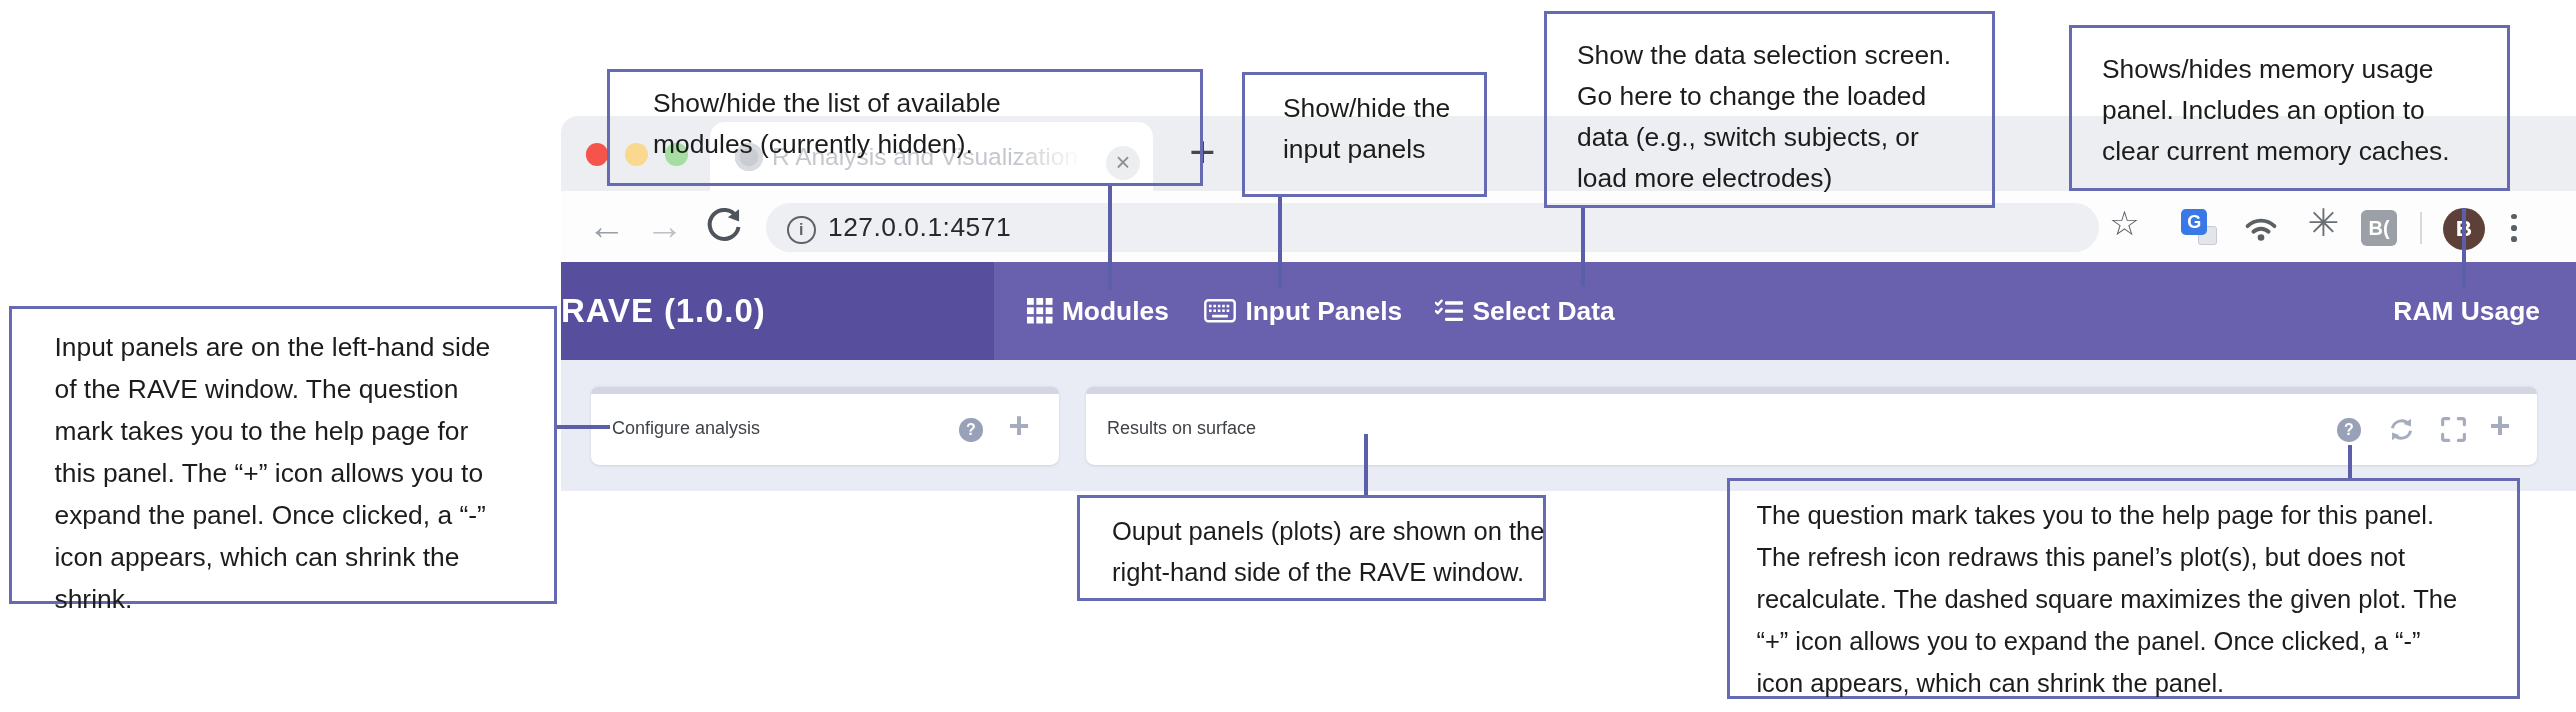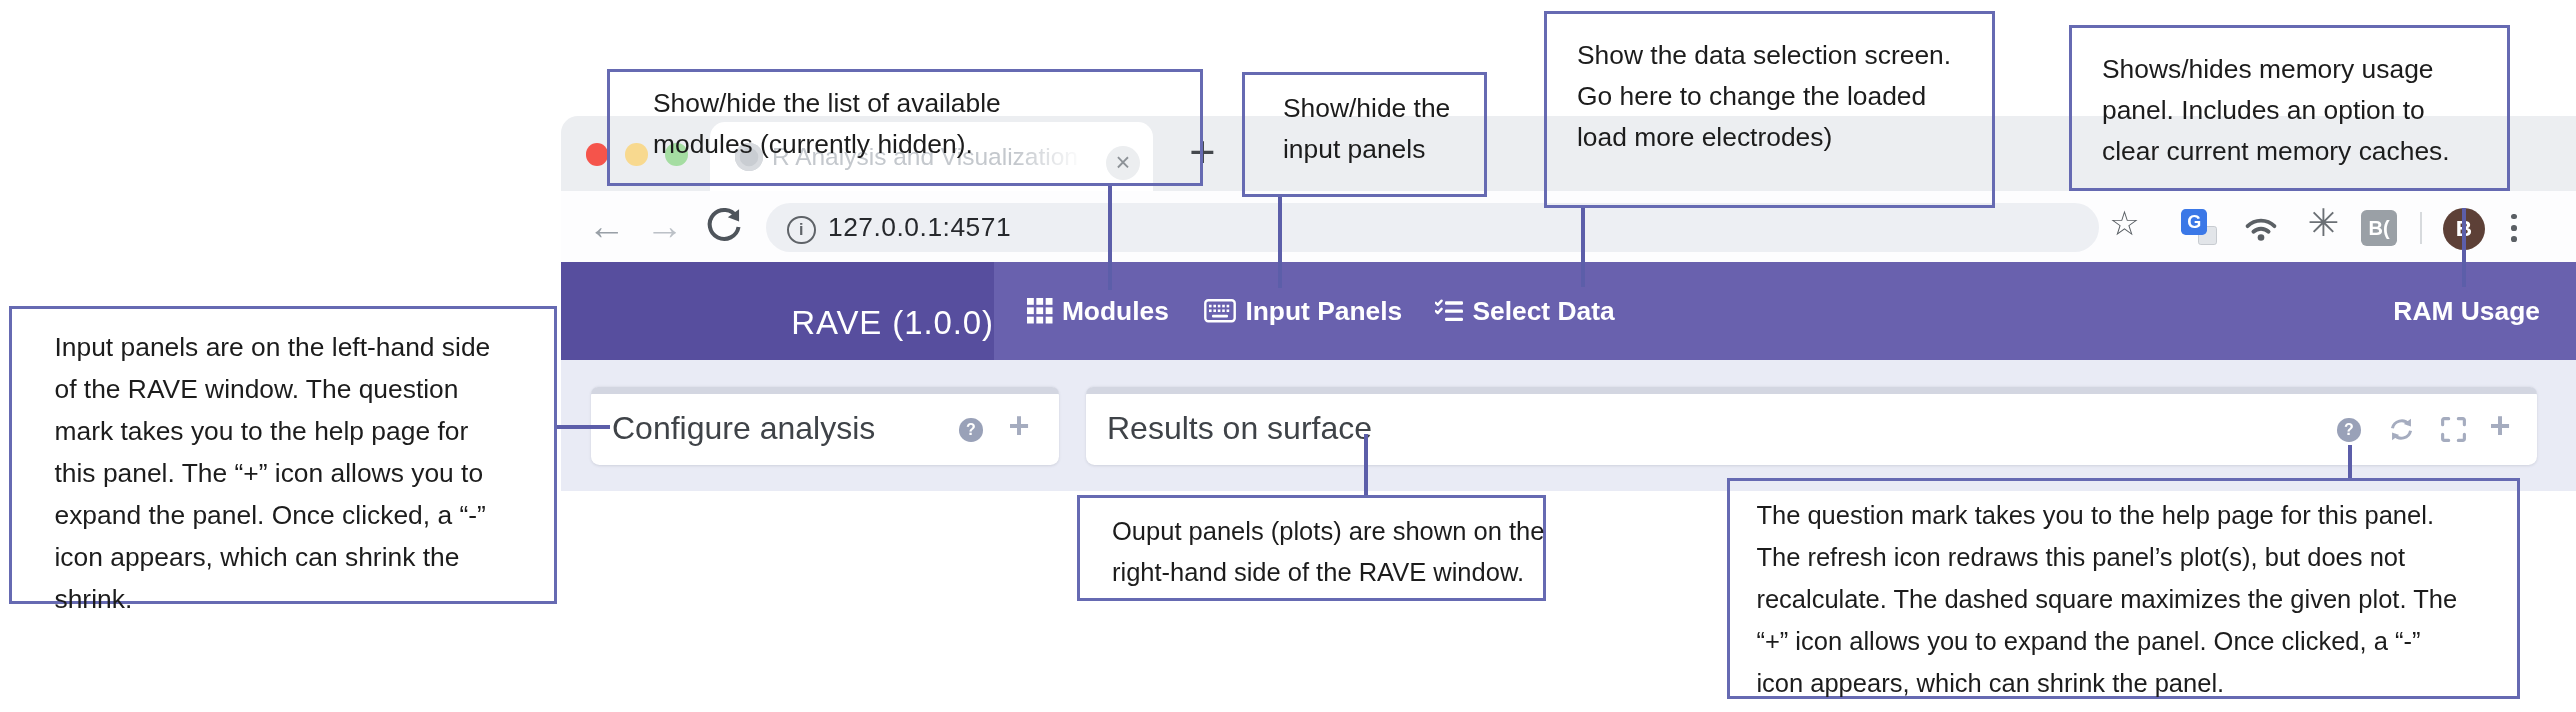--- a/index.html
+++ b/index.html
@@ -44,31 +44,31 @@
        background:#e2e5e9;border:0.9px solid #c7cbd0;}
   #ext-b{left:1800px;top:19px;width:36px;height:36px;border-radius:5.7px;background:#9aa0a6;
        color:#fff;font-size:20px;font-weight:700;}
   #avatar{left:1882px;top:17px;width:42px;height:42px;border-radius:50%;background:#5d4037;
        color:#fff;font-size:22.6px;font-weight:700;}
   #toolbar-divider{position:absolute;left:1859px;top:21px;width:1.9px;height:32px;background:#d7dadd;}
   #kebab-icon{position:absolute;left:1949px;top:22.6px;width:7.5px;height:30px;}
   #kebab-icon i{position:absolute;left:0.9px;width:5.7px;height:5.7px;border-radius:50%;background:#5b6065;}
 
   #brand-block{position:absolute;left:0;top:0;width:433px;height:98px;background:#574e9e;}
-  #brand{width:100%;text-align:right;line-height:98px;color:#ffffff;font-size:33px;font-weight:400;letter-spacing:0.9px;margin-top:12px;}
+  #brand{width:100%;text-align:left;line-height:98px;color:#ffffff;font-size:33px;font-weight:700;letter-spacing:0.9px;}
   .hmenu{position:absolute;top:0;height:98px;display:flex;align-items:center;gap:9.4px;color:#ffffff;
          font-size:26.4px;font-weight:700;}
   #ram-usage{position:absolute;top:0;right:36px;height:98px;display:flex;align-items:center;color:#fff;
          font-size:26.4px;font-weight:600;}
 
   .card{position:absolute;top:27px;height:78px;background:#ffffff;border-radius:8.5px;
         box-shadow:0 0.9px 2.8px rgba(60,64,90,.15);}
   .card::before{content:"";position:absolute;left:0;top:0;width:100%;height:6.6px;background:#d3d6e1;
         border-radius:8.5px 8.5px 0 0;}
-  .card-title{position:absolute;left:21px;top:0;height:78px;line-height:83px;font-size:32px;color:#3f4348;white-space:nowrap;}
+  .card-title{position:absolute;left:21px;top:0;height:78px;line-height:83px;font-size:18px;color:#3f4348;white-space:nowrap;}
   .help-badge{position:absolute;top:31px;width:23.6px;height:23.6px;border-radius:50%;background:#99a1b8;
         color:#fff;font-size:16px;font-weight:700;text-align:center;line-height:23.6px;}
   .plus-ic{position:absolute;top:22.6px;width:32px;height:32px;color:#a5acbf;font-size:36px;font-weight:600;
         text-align:center;line-height:32px;}
 
   
   .connector{position:absolute;background:#5c5ea9;z-index:5;}
   .callout{position:absolute;z-index:6;border:3.8px solid #666ab2;background:transparent;
            color:#1c1c1c;font-size:26.4px;line-height:41px;box-sizing:border-box;}
   .callout div{white-space:nowrap;}
@@ -250,20 +250,21 @@
   </div>
 
   <div class="callout" style="left:1242px;top:72px;width:245px;height:125px;padding:13.2px 0 0 38px">
     <div>Show/hide the</div>
     <div>input panels</div>
   </div>
 
   <div class="callout" style="left:1544px;top:11.3px;width:451px;height:197px;padding:21px 0 0 30px">
     <div>Show the data selection screen.</div>
     <div>Go here to change the loaded</div>
+    <div>data (e.g., switch subjects, or</div>
     <div>load more electrodes)</div>
   </div>
 
   <div class="callout" style="left:2069px;top:25px;width:441px;height:166px;padding:21px 0 0 30px">
     <div>Shows/hides memory usage</div>
     <div>panel. Includes an option to</div>
     <div>clear current memory caches.</div>
   </div>
 
   <div class="callout" style="left:8.5px;top:306px;width:548px;height:298px;padding:17px 8px 0 43px;line-height:42px">

